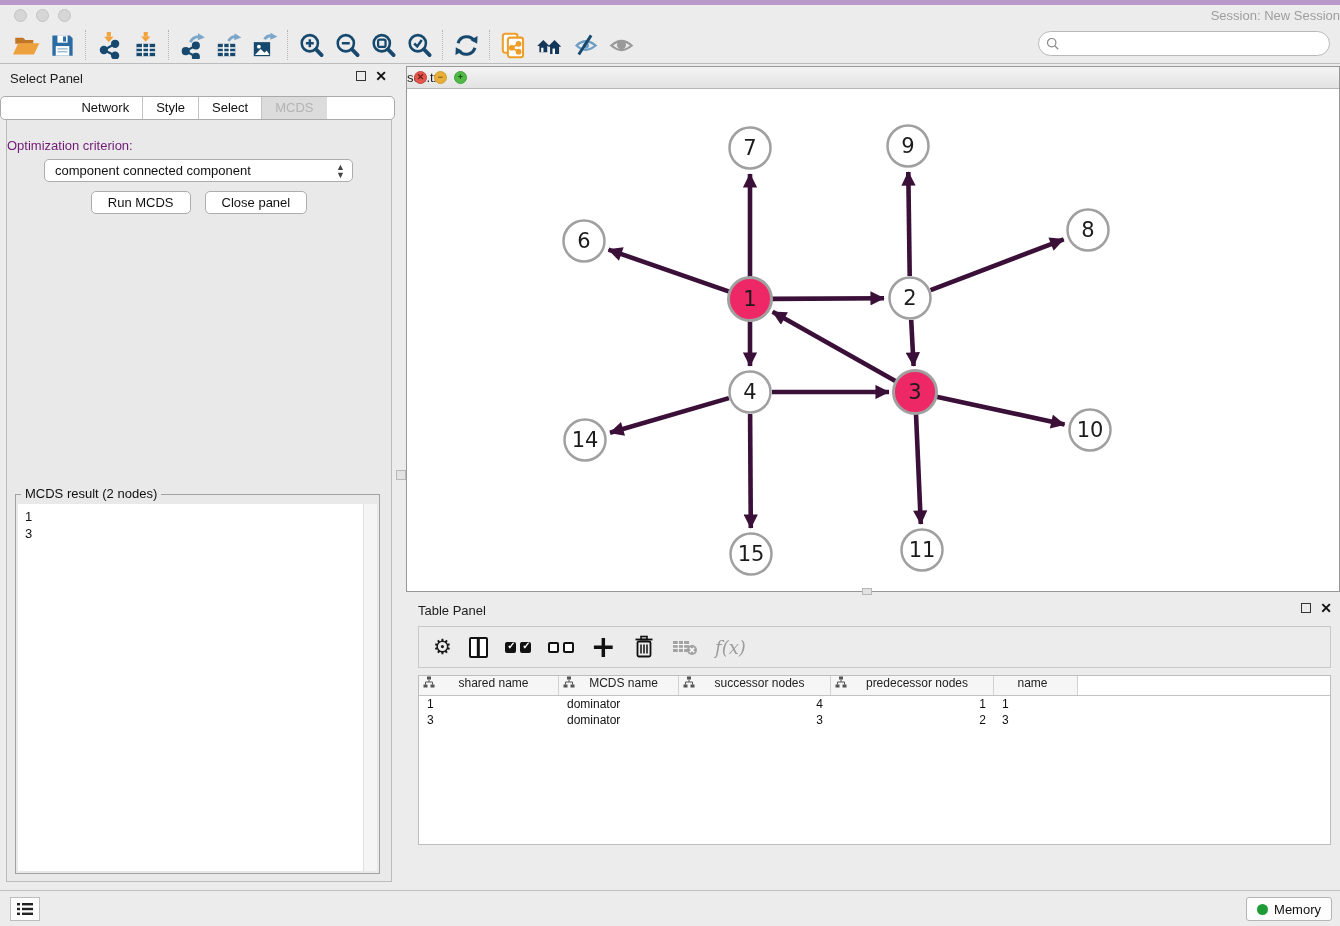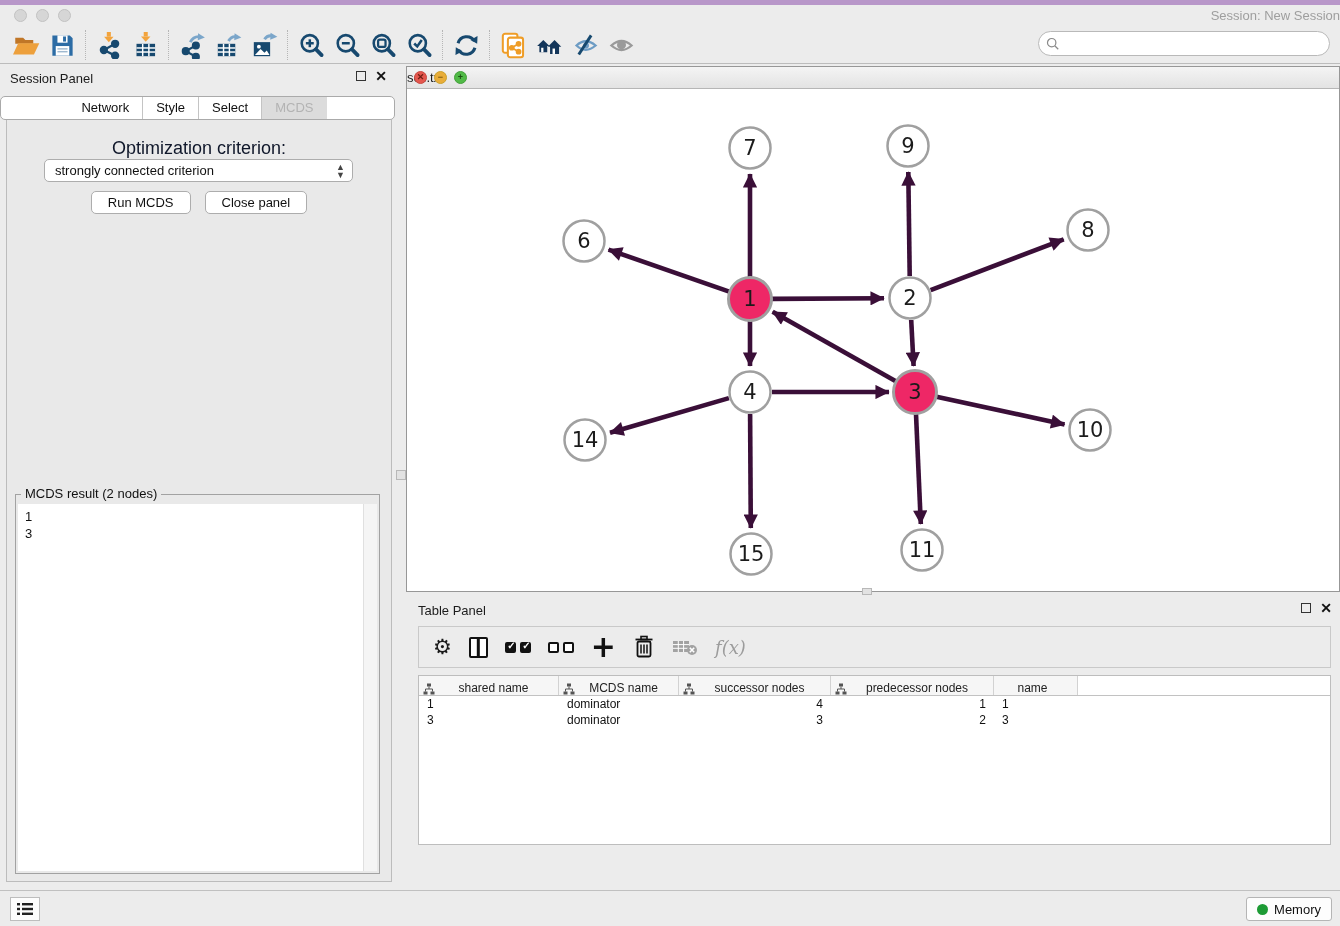--- a/index.html
+++ b/index.html
@@ -27,21 +27,21 @@
   .panel-title { position:absolute; left:10px; top:7px; font-size:13px; color:#1c1c1c; }
   .panel-icons { position:absolute; right:8px; top:7px; display:flex; gap:9px; align-items:center; }
   .icon-maxi { width:10px; height:10px; border:1.6px solid #333; display:inline-block; }
   .icon-close { font-size:14px; font-weight:bold; color:#111; line-height:10px; }
   .cp-box { position:absolute; left:6px; right:3px; top:53px; bottom:8px; border:1px solid #bcbcbc; background:#e9e9e9; }
   .seg { display:flex; border:1px solid #aaa; border-radius:5px; overflow:hidden; background:#fff; }
   .seg .seg-item { padding:0 13px; line-height:21px; height:22px; font-size:13px; color:#111; border-left:1px solid #c4c4c4; background:#fff; }
   .seg .seg-item:first-child { border-left:none; }
   .seg .seg-item.selected { background:#dcdcdc; color:#b3b3b3; }
   .cp-tabs { position:absolute; top:32px; left:0; width:100%; display:flex; justify-content:center; z-index:3; }
-  .opt-label { position:absolute; top:20px; width:100%; text-align:center; font-size:18px; color:#0f172a; }
+  .opt-label { position:absolute; top:20px; width:100%; text-align:left; font-size:13px; color:#701a75; }
   .criterion-select { position:absolute; top:41px; left:37px; right:38px; height:23px; background:#fff; border:1px solid #adadad; border-radius:5px; font-size:13px; display:flex; align-items:center; padding-left:10px; color:#111; }
   .stepper { position:absolute; right:7px; top:3px; font-size:9px; line-height:8px; color:#444; text-align:center; }
   .cp-buttons { position:absolute; top:73px; width:100%; display:flex; justify-content:center; gap:14px; }
   .cp-btn { height:23px; background:#fff; border:1px solid #adadad; border-radius:5px; font-size:13px; color:#111; padding:0 16px; line-height:21px; }
   .result-group { position:absolute; left:8px; right:11px; top:376px; bottom:7px; border:1px solid #a2a2a2; background:#e9e9e9; }
   .result-legend { position:absolute; top:-9px; left:5px; background:#e9e9e9; padding:0 4px; font-size:13px; color:#111; }
   .result-area { position:absolute; left:2px; right:2px; top:9px; bottom:2px; background:#fff; font-size:13px; line-height:17px; color:#111; padding:4px 0 0 7px; }
   .result-scroll { position:absolute; right:0; top:0; bottom:0; width:14px; background:#f5f5f5; border-left:1px solid #e0e0e0; }
 
   
@@ -68,21 +68,21 @@
   .split-icon { width:19px; height:21px; border:2.4px solid #111; border-radius:2px; position:relative; background:#fff; }
   .split-icon::after { content:""; position:absolute; left:50%; top:0; bottom:0; width:2.4px; background:#111; transform:translateX(-50%); }
   .cb-pair { display:flex; gap:4px; }
   .cb { width:11px; height:11px; border:2px solid #111; border-radius:2px; background:#fff; }
   .cb.checked { background:#111; position:relative; }
   .cb.checked::after { content:"✓"; position:absolute; left:0.5px; top:-3.5px; color:#fff; font-size:10px; font-weight:bold; }
   .plus-icon { font-size:30px; font-weight:bold; color:#111; line-height:26px; font-family:"DejaVu Sans", sans-serif; }
   .fx-label { font-family:"DejaVu Serif", serif; font-style:italic; font-size:18px; color:#9c9c9c; }
   .tp-table { position:absolute; left:12px; right:9px; top:79px; bottom:45px; background:#fff; border:1px solid #bdbdbd; overflow:hidden; }
   .thead { display:flex; height:20px; border-bottom:1px solid #c2c2c2; }
-  .th { background:#f6f6f6; border-right:1px solid #d2d2d2; display:flex; align-items:flex-end; font-size:12px; color:#222; position:relative; }
+  .th { background:#f6f6f6; border-right:1px solid #d2d2d2; display:flex; align-items:flex-start; font-size:12px; color:#222; position:relative; }
   .th .th-label { flex:1; text-align:center; padding-right:6px; }
   .th svg { margin-left:4px; }
   .trow { display:flex; height:16px; font-size:12px; color:#111; align-items:center; }
   .td { padding:0 8px; white-space:nowrap; overflow:hidden; }
   .td.num { text-align:right; }
   .tp-tabs { position:absolute; left:0; right:0; bottom:14px; display:flex; justify-content:center; }
 
   
   .statusbar { position:absolute; left:0; top:890px; right:0; height:40px; background:#ececec; border-top:1px solid #c0c0c0; }
   .list-btn { position:absolute; left:10px; top:6px; width:30px; height:24px; background:#fdfdfd; border:1px solid #bdbdbd; display:flex; align-items:center; justify-content:center; }
@@ -266,36 +266,36 @@
   <div class="search-box">
     <svg width="14" height="14" viewBox="0 0 16 16">
         <circle cx="6.5" cy="6.5" r="4.8" stroke="#8a8a8a" stroke-width="1.4" fill="none"></circle>
         <line x1="10" y1="10" x2="14" y2="14" stroke="#8a8a8a" stroke-width="1.4"></line>
       </svg>
     <input value="" placeholder="" style="">
   </div>
 
   <div class="control-panel">
     <div class="cp-header">
-      <span class="panel-title">Session Panel</span>
+      <span class="panel-title">Select Panel</span>
       <span class="panel-icons">
         <span class="icon-maxi"></span>
         <span class="icon-close">✕</span>
       </span>
     </div>
     <div class="cp-tabs seg">
       <div class="seg-item">Network</div>
       <div class="seg-item">Style</div>
       <div class="seg-item">Select</div>
       <div class="seg-item selected">MCDS</div>
     </div>
     <div class="cp-box">
       <div class="opt-label">Optimization criterion:</div>
       <div class="criterion-select">
-        <span>strongly connected criterion</span>
+        <span>component connected component</span>
         <span class="stepper">▲<br>▼</span>
       </div>
       <div class="cp-buttons">
         <button class="cp-btn">Run MCDS</button>
         <button class="cp-btn">Close panel</button>
       </div>
       <div class="result-group">
         <span class="result-legend">MCDS result (2 nodes)</span>
         <div class="result-area">
           <div>1</div>

